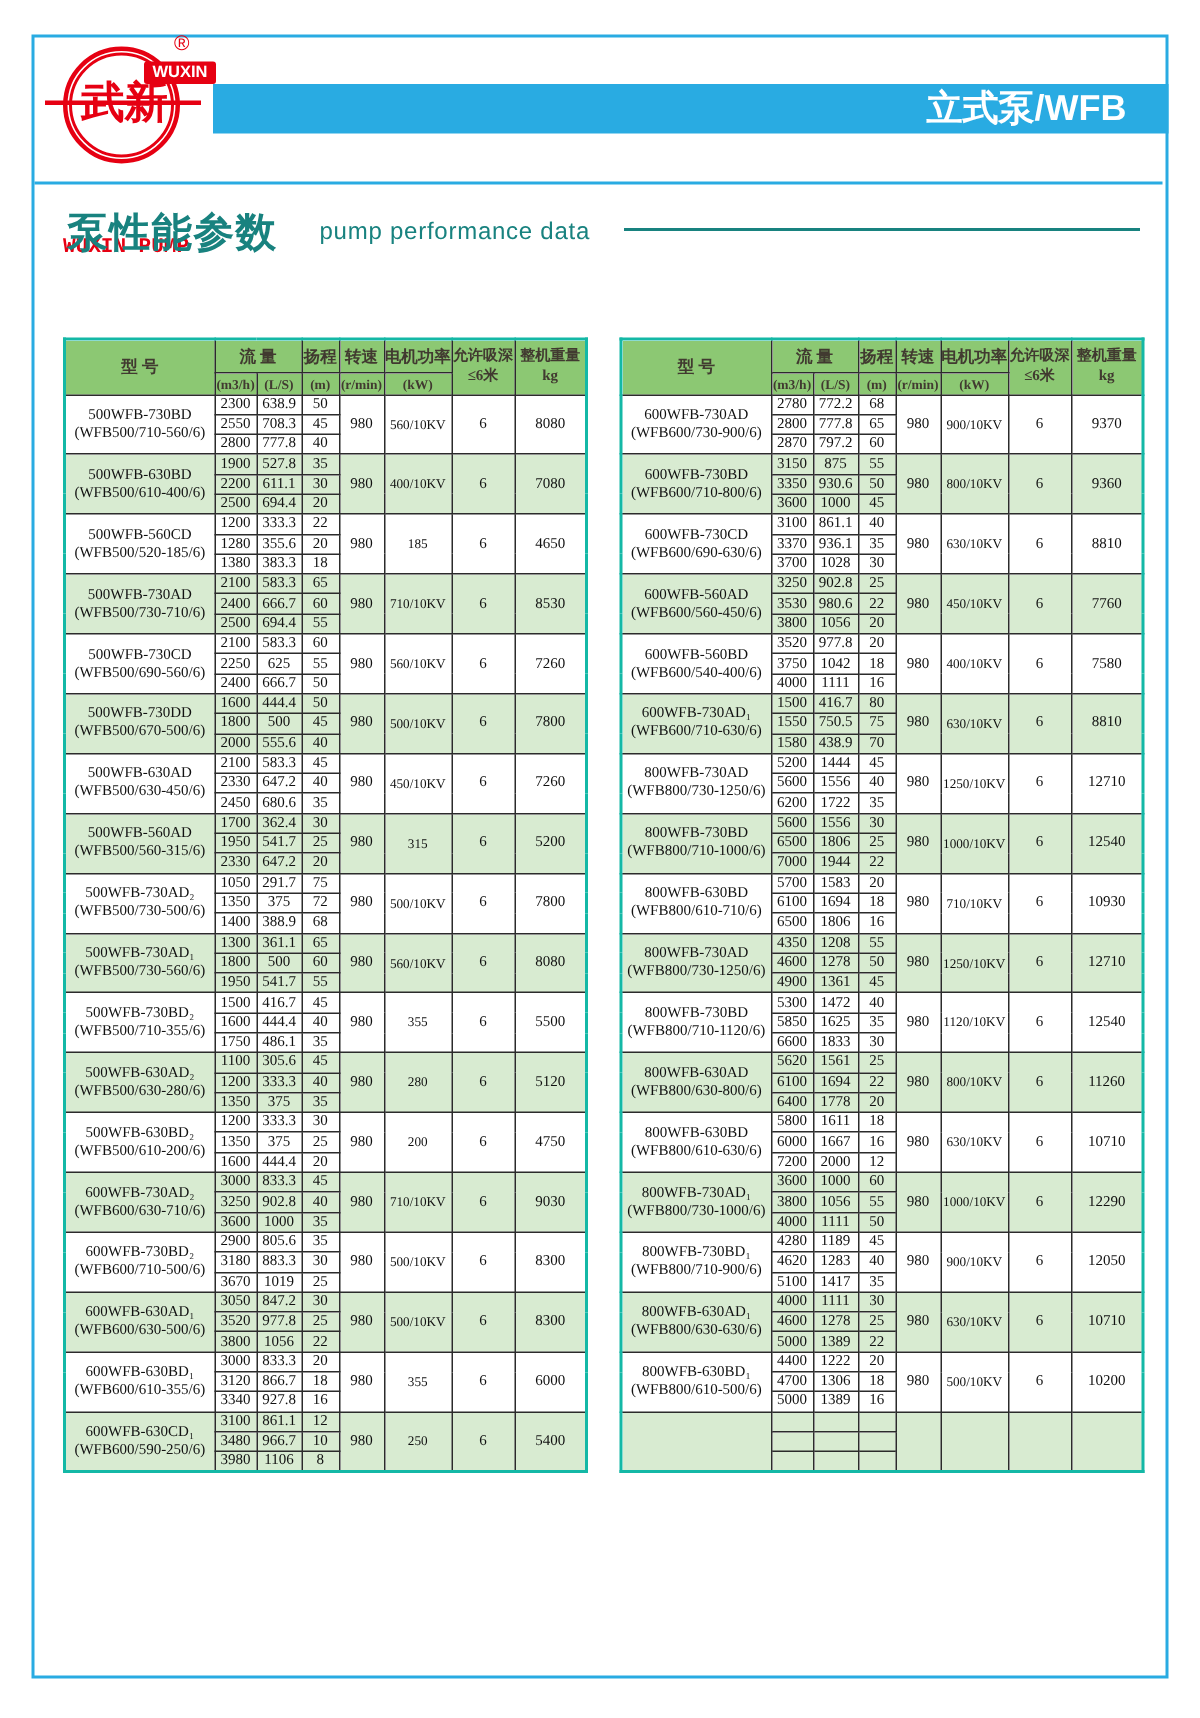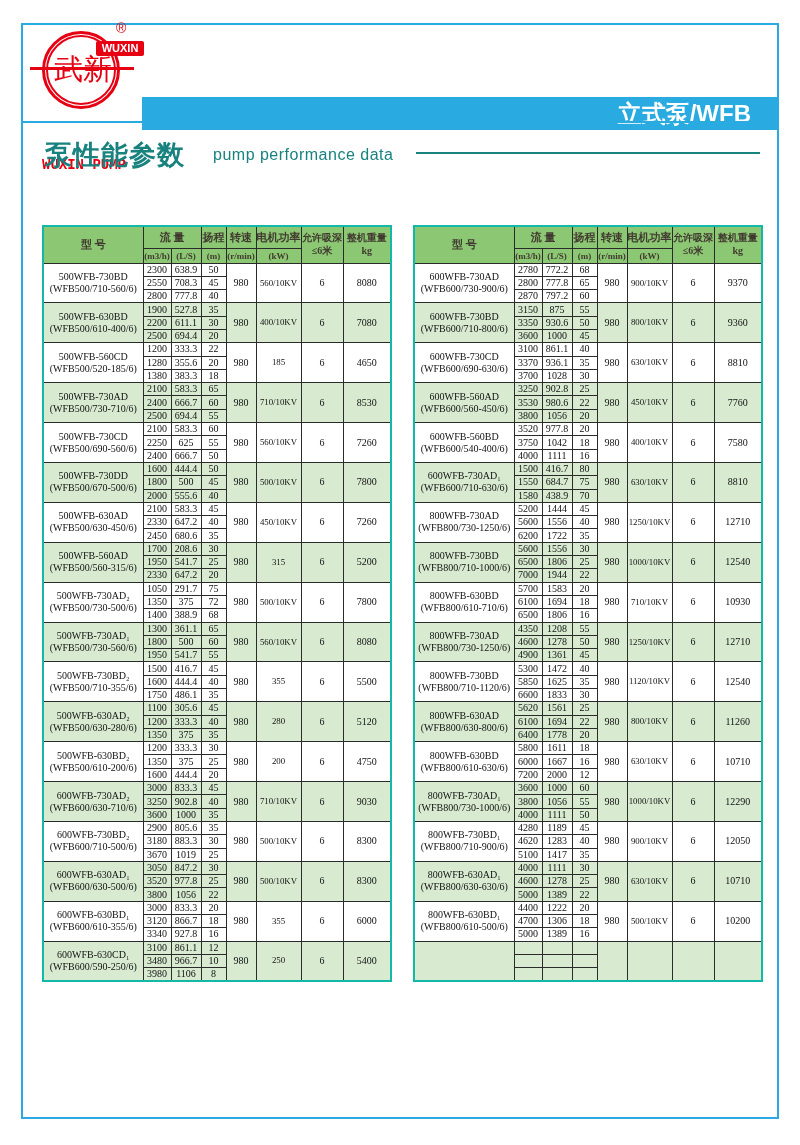--- a/index.html
+++ b/index.html
@@ -3,33 +3,33 @@
 <meta charset="utf-8">
 <style>
   html,body{margin:0;padding:0;background:#ffffff;}
   .page{position:relative;width:800px;height:1145px;background:#ffffff;overflow:hidden;
         font-family:"Liberation Serif",serif;}
   .frame{position:absolute;left:21px;top:23px;width:754px;height:1092px;
          border:2px solid #29abe2;}
   
   .banner{position:absolute;left:142px;top:56px;width:637px;height:33px;background:#29abe2;
           color:#fff;font-family:"Liberation Sans",sans-serif;font-weight:bold;font-size:24px;
-          line-height:33px;text-align:right;padding-right:28px;box-sizing:border-box;margin-top:41px;}
+          line-height:33px;text-align:right;padding-right:28px;box-sizing:border-box;}
   .header-line{position:absolute;left:23px;top:121px;width:752px;height:2px;background:#29abe2;}
   
   .logo{position:absolute;left:30px;top:18px;width:110px;height:110px;}
   .ring{position:absolute;left:12px;top:13px;width:72px;height:72px;border:3px solid #e60012;
         border-radius:50%;}
   .ring-inner{position:absolute;left:1px;top:1px;right:1px;bottom:1px;border:2px solid #e60012;border-radius:50%;}
   .logo-strike{position:absolute;left:0px;top:49px;width:104px;height:2.5px;background:#e60012;}
   .logo-box{position:absolute;left:29px;top:23px;width:48px;height:15px;background:#e60012;border-radius:2px;
             color:#fff;font-family:"Liberation Sans",sans-serif;font-weight:bold;font-size:11px;
             line-height:15px;text-align:center;margin-left:37px;}
   .logo-cn{position:absolute;left:18px;top:36px;width:70px;text-align:center;color:#e60012;
-           font-weight:normal;font-size:29px;line-height:1.1;font-family:"Liberation Serif",serif;}
+           font-weight:bold;font-size:29px;line-height:1.1;font-family:"Liberation Serif",serif;}
   .logo-reg{position:absolute;left:86px;top:2px;color:#e60012;font-size:14px;
             font-family:"Liberation Sans",sans-serif;}
   .logo-caption{position:absolute;left:-4px;top:92px;width:116px;text-align:center;color:#e60012;
                 font-family:Liberation Mono, monospace;font-weight:bold;font-size:14px;letter-spacing:0px;margin-top:47px;}
   
   .sec-title{position:absolute;left:45px;top:137px;height:30px;white-space:nowrap;}
   .sec-cn{color:#18827f;font-size:27px;font-weight:bold;font-family:"Liberation Sans",sans-serif;
           letter-spacing:1px;vertical-align:middle;}
   .sec-en{color:#18827f;font-size:16px;font-family:"Liberation Sans",sans-serif;margin-left:24px;
           vertical-align:middle;letter-spacing:0.5px;}
@@ -282,21 +282,21 @@
             <td>2450</td>
             <td>680.6</td>
             <td>35</td>
           </tr>
           <tr class="g">
             <td class="model" rowspan="3">
               <div class="mname">500WFB-560AD</div>
               <div class="mspec">(WFB500/560-315/6)</div>
             </td>
             <td>1700</td>
-            <td>208.6</td>
+            <td>362.4</td>
             <td>30</td>
             <td rowspan="3">980</td>
             <td class="power" rowspan="3">315</td>
             <td rowspan="3">6</td>
             <td rowspan="3">5200</td>
           </tr>
           <tr class="g">
             <td>1950</td>
             <td>541.7</td>
             <td>25</td>
@@ -700,21 +700,21 @@
             <td>1500</td>
             <td>416.7</td>
             <td>80</td>
             <td rowspan="3">980</td>
             <td class="power" rowspan="3">630/10KV</td>
             <td rowspan="3">6</td>
             <td rowspan="3">8810</td>
           </tr>
           <tr class="g">
             <td>1550</td>
-            <td>684.7</td>
+            <td>750.5</td>
             <td>75</td>
           </tr>
           <tr class="g">
             <td>1580</td>
             <td>438.9</td>
             <td>70</td>
           </tr>
           <tr class="w">
             <td class="model" rowspan="3">
               <div class="mname">800WFB-730AD</div>

